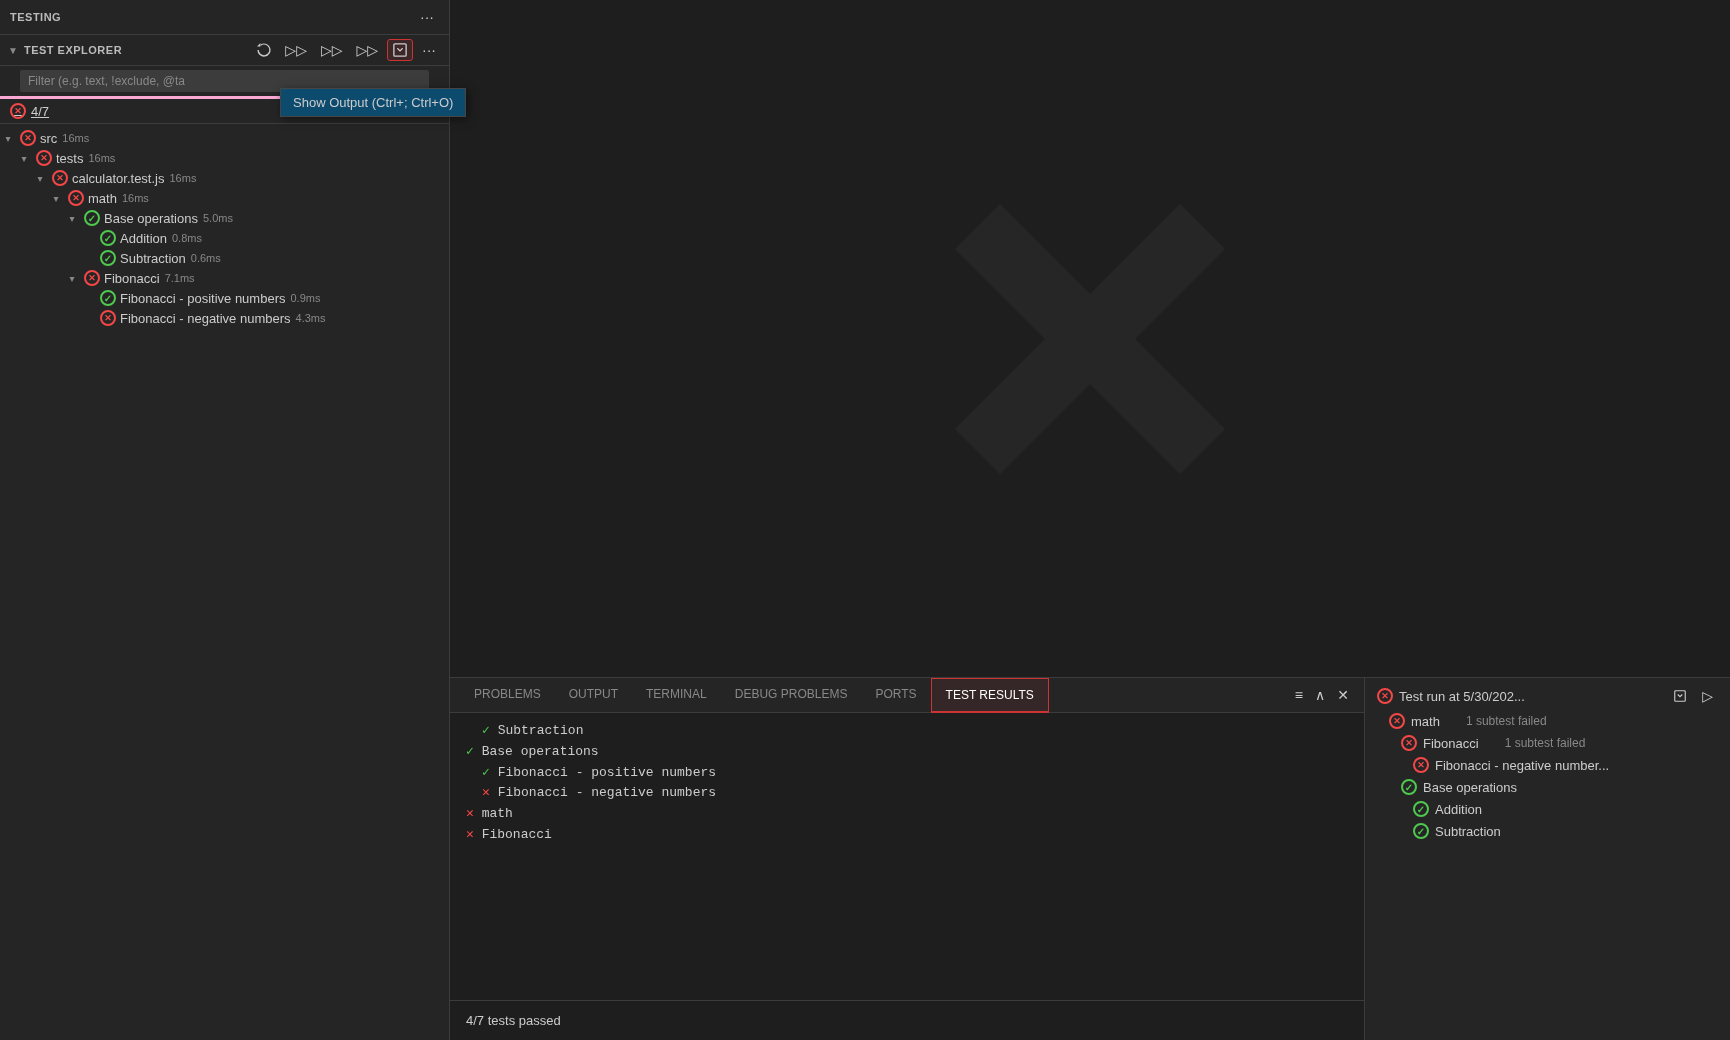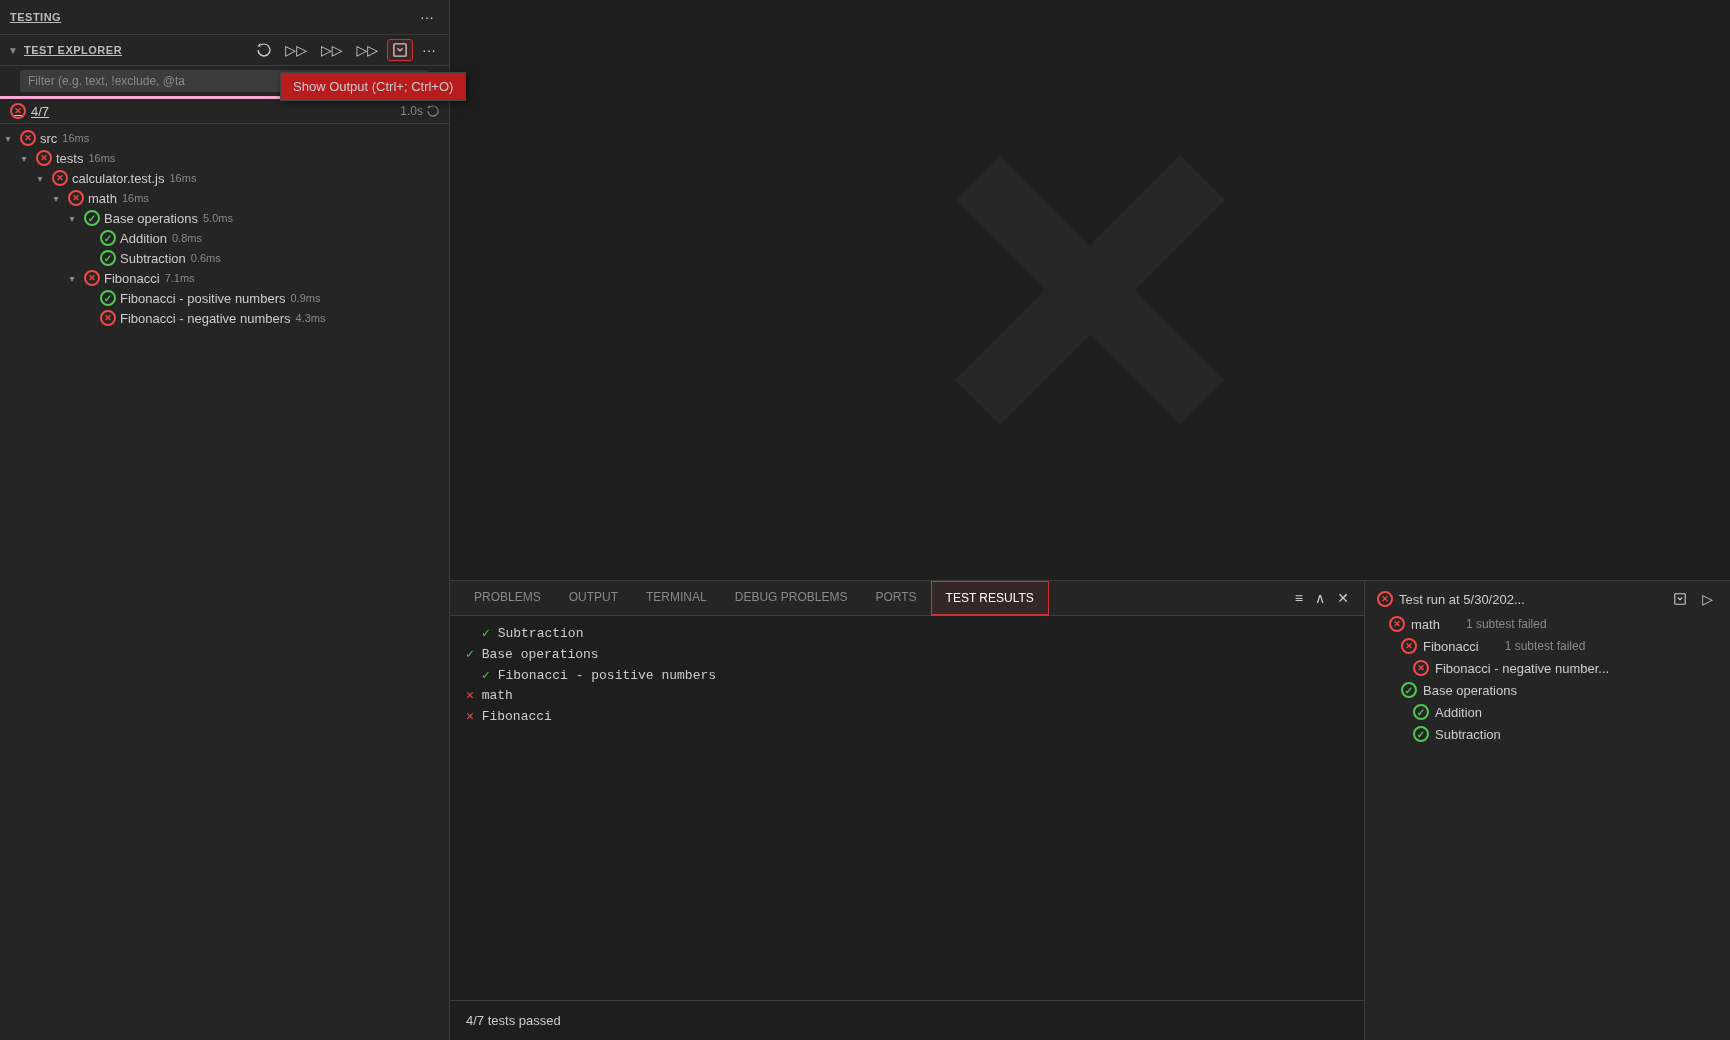--- a/index.html
+++ b/index.html
@@ -39,21 +39,20 @@
       background: #252526;
       border-bottom: 1px solid #3c3c3c;
     }
 
     .panel-title {
       font-size: 11px;
       font-weight: 600;
       color: #bbbbbb;
       letter-spacing: 0.5px;
       text-transform: uppercase;
-      text-decoration: underline;
     }
 
     .header-actions {
       display: flex;
       align-items: center;
       gap: 4px;
     }
 
     .icon-btn {
       background: none;
@@ -202,21 +201,21 @@
     }
 
     .vscode-logo {
       opacity: 0.08;
       width: 300px;
       height: 300px;
     }
 
     
     .bottom-panel {
-      height: 460px;
+      height: 363px;
       display: flex;
       flex-direction: row;
       border-top: 1px solid #3c3c3c;
     }
 
     .output-area {
       flex: 1;
       display: flex;
       flex-direction: column;
       border-right: 1px solid #3c3c3c;
@@ -306,23 +305,23 @@
       cursor: pointer;
       gap: 6px;
     }
 
     .result-label { color: #cccccc; }
     .result-sublabel { color: #888; font-size: 12px; margin-left: 20px; }
 
     
     .tooltip-box {
       position: absolute;
-      top: 72px;
+      top: 88px;
       left: 280px;
-      background: #b91c1c;
+      background: #0c4a6e;
       border: 1px solid #454545;
       padding: 6px 12px;
       font-size: 13px;
       color: #cccccc;
       white-space: nowrap;
       z-index: 100;
       box-shadow: 2px 2px 8px rgba(0,0,0,0.5);
       pointer-events: none;
     }
 
@@ -559,20 +558,23 @@
         <div class="output-content">
           <div class="output-line indent-1">
             <span class="check-green">✓</span> Subtraction
           </div>
           <div class="output-line">
             <span class="check-green">✓</span> Base operations
           </div>
           <div class="output-line indent-1">
             <span class="check-green">✓</span> Fibonacci - positive numbers
           </div>
+          <div class="output-line indent-1">
+            <span class="x-red">✕</span> Fibonacci - negative numbers
+          </div>
           <div class="output-line">
             <span class="x-red">✕</span> math
           </div>
           <div class="output-line">
             <span class="x-red">✕</span> Fibonacci
           </div>
         </div>
 
         <div class="output-summary">
           <span>4/7 tests passed</span>

